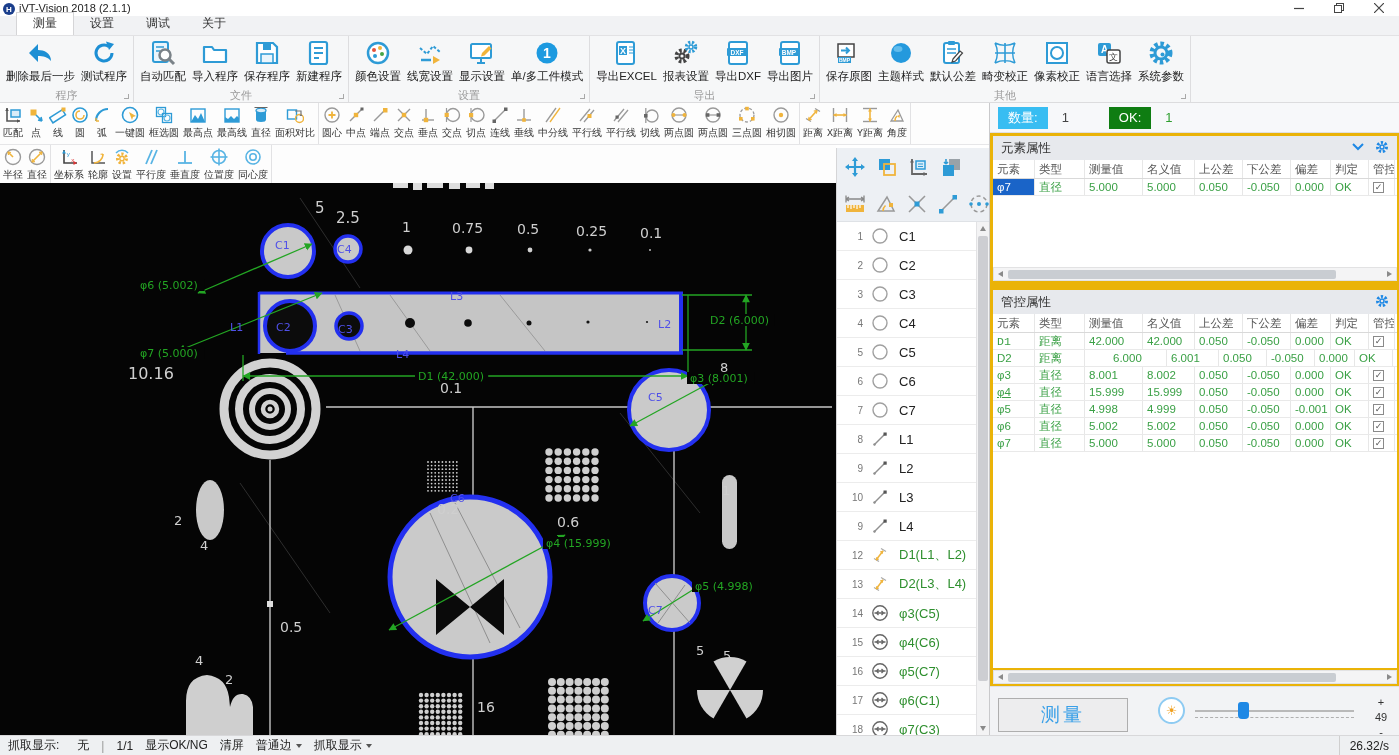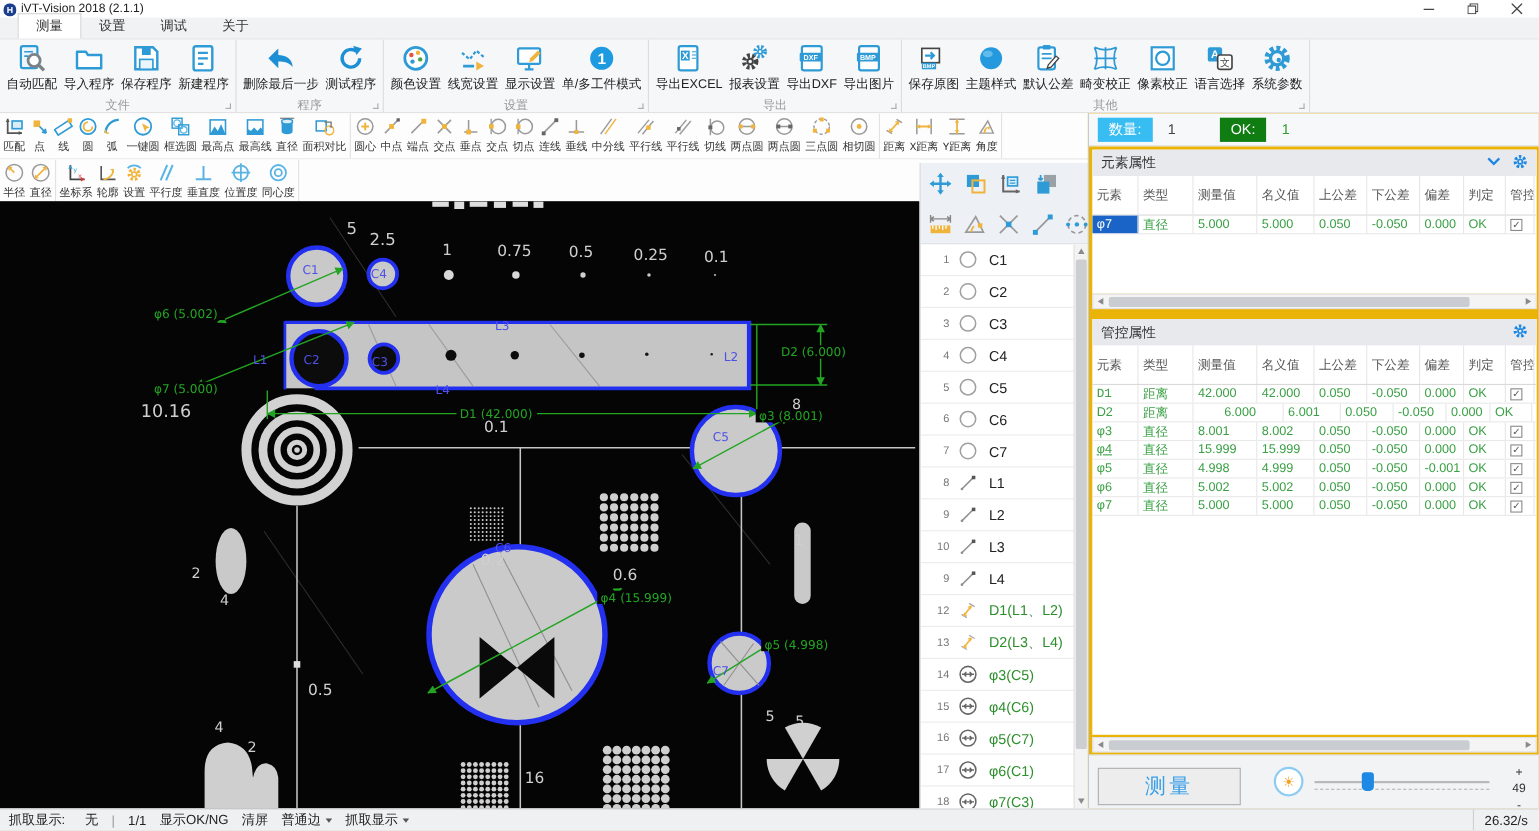--- a/index.html
+++ b/index.html
@@ -65,21 +65,21 @@
          display:flex;align-items:center;font-size:13px;}
   .chip{height:22px;display:flex;align-items:center;padding:0 10px;color:#fff;}
   .chip.blue{background:#38bdf2;margin-left:8px;}
   .chip.green{background:#0f7d12;margin-left:40px;}
   .chipval{margin-left:14px;color:#444;}
   .chipval.green{color:#2e9e2e;}
   .section{position:absolute;left:3px;width:404px;background:#fff;overflow:hidden;}
   .phead{height:24px;background:#e7e9ed;display:flex;align-items:center;font-size:12.5px;color:#333;padding:0 8px;}
   .phead .picons{margin-left:auto;display:flex;gap:10px;align-items:center;}
   .trow{display:flex;height:17px;align-items:stretch;border-bottom:1px solid #e9e9e9;font-size:11.5px;}
-  .trow.head{height:36px;border-bottom:1px solid #d9d9d9;color:#555;}
+  .trow.head{height:19px;border-bottom:1px solid #d9d9d9;color:#555;}
   .tcell{flex:0 0 auto;display:flex;align-items:center;padding-left:4px;border-right:1px solid #e7e7e7;
          white-space:nowrap;overflow:hidden;color:#3aa045;}
   .trow.head .tcell{color:#555;}
   .tcell.sel{background:#1a64c8;color:#fff;}
   .ckbox{width:11px;height:11px;border:1px solid #8a8a8a;background:#fff;display:flex;align-items:center;
          justify-content:center;font-size:9px;color:#555;line-height:1;}
   .ckbox::after{content:"\2713";}
   .hscroll{position:absolute;left:3px;width:404px;height:14px;background:#f4f4f5;border:1px solid #e2e2e3;}
   .hscroll .harr{position:absolute;top:0;width:13px;height:12px;display:flex;align-items:center;justify-content:center;}
   .hscroll .hthumb{position:absolute;top:1.5px;left:14px;height:9px;background:#c9cdd2;border-radius:2px;}
@@ -141,20 +141,42 @@
       <div class="mtab">调试</div>
       <div class="mtab">关于</div>
     </div>
 
   <div id="ribbon">
       <div class="rgroup">
         <div class="rgitems">
           <div class="ritem">
             <div class="ric">
               <svg width="26" height="26" viewBox="0 0 26 26">
+                <path d="M23,21 c0,-8 -7,-11 -13,-11 v-6 l-9,9 9,9 v-6 c5,0 10,1 13,5 z" fill="#1d8fd4"></path>
+              </svg>
+            </div>
+            <div class="rlb">删除最后一步</div>
+          </div>
+          <div class="ritem">
+            <div class="ric">
+              <svg width="26" height="26" viewBox="0 0 26 26">
+                <path d="M21,13 a8,8 0 1 1 -3.2,-6.4" fill="none" stroke="#1d8fd4" stroke-width="3"></path>
+                <path d="M15,1.5 l8,2.5 -5,6 z" fill="#1d8fd4"></path>
+              </svg>
+            </div>
+            <div class="rlb">测试程序</div>
+          </div>
+        </div>
+        <div class="rglabel">程序</div>
+      </div>
+      <div class="rgroup">
+        <div class="rgitems">
+          <div class="ritem">
+            <div class="ric">
+              <svg width="26" height="26" viewBox="0 0 26 26">
                 <rect x="3" y="2" width="15" height="20" rx="2" fill="#eaf5fc" stroke="#2e9bd6" stroke-width="2"></rect>
                 <line x1="6" y1="7" x2="14" y2="7" stroke="#2e9bd6" stroke-width="1.5"></line>
                 <line x1="6" y1="11" x2="10" y2="11" stroke="#2e9bd6" stroke-width="1.5"></line>
                 <circle cx="15" cy="15" r="5.5" fill="#fff" stroke="#7a8288" stroke-width="2.5"></circle>
                 <line x1="19" y1="19" x2="24" y2="24" stroke="#7a8288" stroke-width="3"></line>
               </svg>
             </div>
             <div class="rlb">自动匹配</div>
           </div>
           <div class="ritem">
@@ -181,42 +203,20 @@
                 <rect x="4" y="2" width="17" height="22" rx="2" fill="#fff" stroke="#2e9bd6" stroke-width="2.2"></rect>
                 <line x1="8" y1="8" x2="17" y2="8" stroke="#2e9bd6" stroke-width="2"></line>
                 <line x1="8" y1="13" x2="17" y2="13" stroke="#2e9bd6" stroke-width="2"></line>
                 <line x1="8" y1="18" x2="13" y2="18" stroke="#2e9bd6" stroke-width="2"></line>
               </svg>
             </div>
             <div class="rlb">新建程序</div>
           </div>
         </div>
         <div class="rglabel">文件</div>
-      </div>
-      <div class="rgroup">
-        <div class="rgitems">
-          <div class="ritem">
-            <div class="ric">
-              <svg width="26" height="26" viewBox="0 0 26 26">
-                <path d="M23,21 c0,-8 -7,-11 -13,-11 v-6 l-9,9 9,9 v-6 c5,0 10,1 13,5 z" fill="#1d8fd4"></path>
-              </svg>
-            </div>
-            <div class="rlb">删除最后一步</div>
-          </div>
-          <div class="ritem">
-            <div class="ric">
-              <svg width="26" height="26" viewBox="0 0 26 26">
-                <path d="M21,13 a8,8 0 1 1 -3.2,-6.4" fill="none" stroke="#1d8fd4" stroke-width="3"></path>
-                <path d="M15,1.5 l8,2.5 -5,6 z" fill="#1d8fd4"></path>
-              </svg>
-            </div>
-            <div class="rlb">测试程序</div>
-          </div>
-        </div>
-        <div class="rglabel">程序</div>
       </div>
       <div class="rgroup">
         <div class="rgitems">
           <div class="ritem">
             <div class="ric">
               <svg width="26" height="26" viewBox="0 0 26 26">
                 <circle cx="13" cy="13" r="10" fill="#fff" stroke="#2e9bd6" stroke-width="2.5"></circle>
                 <circle cx="9" cy="10" r="2" fill="#e5533c"></circle>
                 <circle cx="15" cy="8" r="2" fill="#f0b43c"></circle>
                 <circle cx="17" cy="14" r="2" fill="#46a546"></circle>

